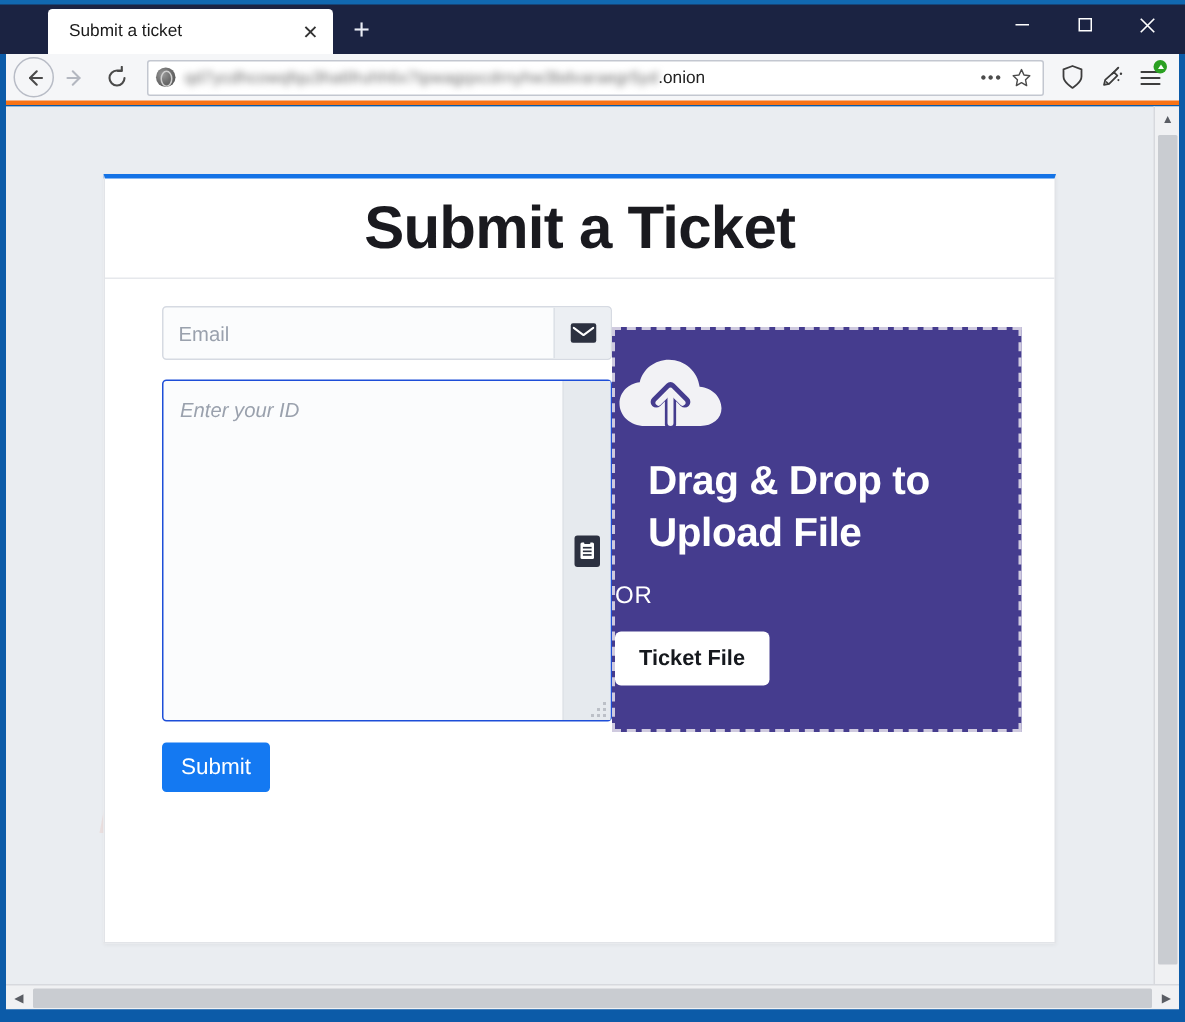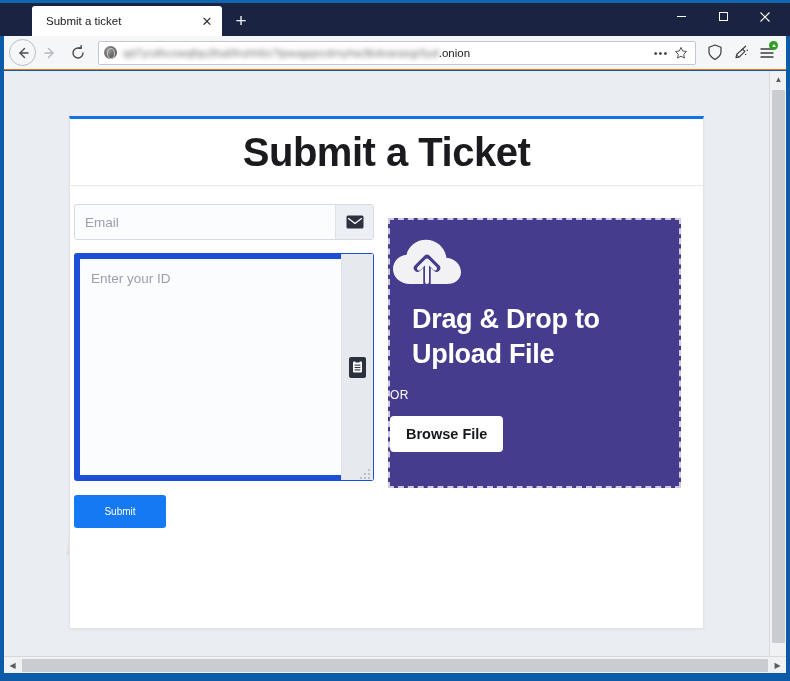--- a/index.html
+++ b/index.html
@@ -71,21 +71,21 @@
   }
   .wc svg { display: block; }
 
   
   #navbar {
     position: absolute; left: 0; top: 36px;
     width: 786px; height: 34px;
     background: #f5f6f8;
     display: flex; align-items: center;
     padding: 0 6px;
-    border-bottom: 1px solid #f97316;
+    border-bottom: 3px solid #f97316;
   }
   .navbtn {
     width: 28px; height: 28px;
     display: flex; align-items: center; justify-content: center;
     cursor: pointer; flex: 0 0 auto;
   }
   .navbtn.back {
     border: 1px solid #b8bcc6;
     border-radius: 50%;
     width: 27px; height: 27px;
@@ -219,22 +219,21 @@
     font-size: 40px; font-weight: 700; color: #1a1a1f;
     letter-spacing: -0.5px;
   }
   #card-sub {
     text-align: center;
     font-size: 14.5px; color: #3d4046;
     padding: 20px 0 0 0;
   }
   #card-body {
     display: flex;
-    padding: 18px 22px 0 4px;
-    gap: 14px;
+    padding: 18px 22px 0 38px;
   }
   #col-left { width: 300px; flex: 0 0 auto; }
   #col-right { flex: 1 1 auto; }
 
   
   #email-group {
     display: flex; height: 36px;
     border: 1px solid #d6dae2;
     border-radius: 3px;
     background: #fbfcfd;
@@ -254,27 +253,28 @@
     cursor: pointer;
   }
 
   
   #id-wrap {
     position: relative; margin-top: 13px;
     height: 228px;
   }
   #id-textarea {
     width: 100%; height: 228px;
-    border: 6px solid #1d4ed8; border-radius: 3px;
+    border: 1px solid #1d4ed8; border-radius: 3px;
     background: #fbfcfd;
     padding: 11px 42px 11px 11px;
     font-size: 13.5px; color: #333;
     resize: none; outline: 0;
     font-family: "Liberation Sans", sans-serif;
     line-height: 1.4;
+    font-style: italic;
   }
   #id-textarea::placeholder { color: #9aa1ad; }
   #id-scrollbar {
     position: absolute; right: 1px; top: 1px;
     width: 32px; height: 226px;
     background: #e6eaee;
     border-left: 1px solid #dfe3e8;
     display: flex; align-items: center; justify-content: center;
     pointer-events: none;
   }
@@ -287,24 +287,24 @@
   }
   #id-resize {
     position: absolute; right: 3px; bottom: 3px;
     width: 12px; height: 12px; cursor: nwse-resize;
     opacity: 0.45;
   }
 
   
   #submit-btn {
     margin-top: 14px;
-    width: 92px; height: 33px;
+    width: 72px; height: 33px;
     background: #1479f2; color: #fff;
     border: 0; border-radius: 3px;
-    font-size: 10px; cursor: pointer;
+    font-size: 15px; cursor: pointer;
     font-family: "Liberation Sans", sans-serif;
   }
 
   
   #upload-note {
     font-size: 13.2px; font-weight: 700;
     color: #1d2026; text-align: center;
     line-height: 1.48; padding: 5px 4px 0 4px;
   }
   #dropzone {
@@ -318,21 +318,21 @@
     cursor: pointer;
   }
   #dz-icon { margin-bottom: 8px; }
   #dz-title {
     font-size: 27px; font-weight: 600; color: #ffffff;
     line-height: 1.28; text-align: left;
     align-self: flex-start; padding-left: 22px;
     letter-spacing: -0.3px;
   }
   #dz-or {
-    font-size: 12px; color: #ffffff;
+    font-size: 16px; color: #ffffff;
     margin-top: 17px; letter-spacing: 0.5px;
   }
   #dz-browse {
     margin-top: 14px;
     background: #ffffff; color: #15181d;
     border: 0; border-radius: 4px;
     padding: 10px 16px;
     font-size: 14.5px; font-weight: 700;
     cursor: pointer;
     font-family: "Liberation Sans", sans-serif;
@@ -544,21 +544,21 @@
                 <svg width="74" height="52" viewBox="0 0 74 52">
                   <path d="M20 46 C10 46 3 39 3 31 C3 23.5 9 17.5 16.5 16.8 C18.5 8 26.5 1.8 36 1.8 C46.5 1.8 55.2 9.6 56.4 19.8 C65 20.4 71 27 71 34.2 C71 41.2 65 46 57 46 Z" fill="#f2f2f5"></path>
                   <path d="M37 45 L37 26" stroke="#453c8e" stroke-width="7.5" stroke-linecap="round"></path>
                   <path d="M27.5 30 L37 20.5 L46.5 30" stroke="#453c8e" stroke-width="7.5" fill="none" stroke-linecap="round" stroke-linejoin="round"></path>
                   <path d="M37 44 L37 27" stroke="#f2f2f5" stroke-width="4" stroke-linecap="round"></path>
                   <path d="M29 30.5 L37 22.5 L45 30.5" stroke="#f2f2f5" stroke-width="4" fill="none" stroke-linecap="round" stroke-linejoin="round"></path>
                 </svg>
               </div>
               <div id="dz-title">Drag &amp; Drop to Upload File</div>
               <div id="dz-or">OR</div>
-              <button id="dz-browse">Browse File</button>
+              <button id="dz-browse">Ticket File</button>
             </div>
           </div>
 
         </div>
       </div>
     </div>
   </div>
 
   <div id="vscroll">
     <div class="sb-arrow">▲</div>

